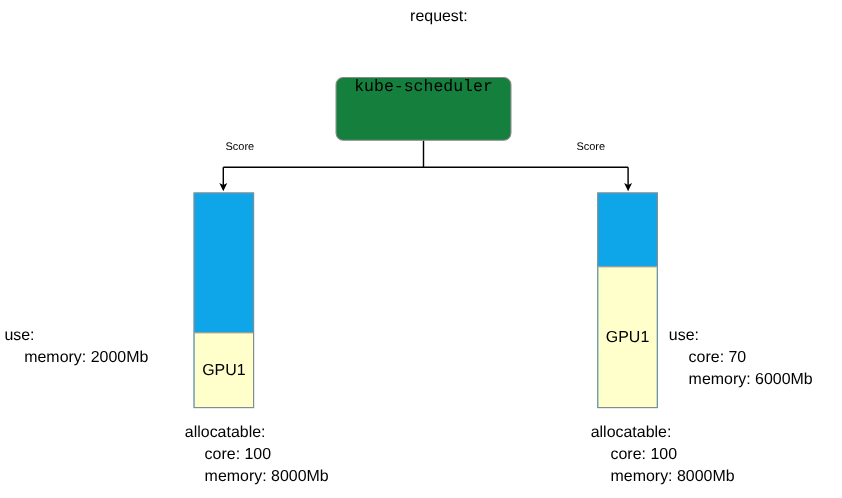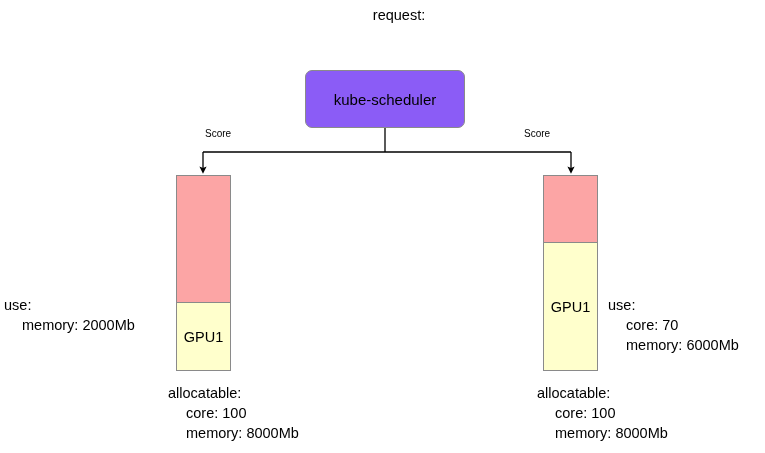--- a/index.html
+++ b/index.html
@@ -39,28 +39,29 @@
     text-align: center;
   }
   #request-block .ln { display: block; padding-left: 33px; }
 
   
   #kube-scheduler-node {
     left: 305px;
     top: 70px;
     width: 160px;
     height: 58px;
-    background: #8b5cf6;
+    background: #15803d;
     border: 1.4px solid #8a8a8a;
     border-radius: 7px;
     box-sizing: border-box;
     display: flex;
-    align-items: center;
+    align-items: flex-start;
     justify-content: center;
     font-size: 15px;
+    font-family: Liberation Mono, monospace;
   }
 
   
   #connector-svg {
     left: 0; top: 0;
     width: 765px; height: 453px;
     pointer-events: none;
   }
 
   
@@ -68,21 +69,21 @@
     font-size: 10px;
     white-space: nowrap;
   }
   #score-label-left  { left: 205px; top: 128px; }
   #score-label-right { left: 524px; top: 128px; }
 
   
   .node-bar {
     box-sizing: border-box;
     border: 1.2px solid #8a8a8a;
-    background: #fca5a5;
+    background: #0ea5e9;
     display: flex;
     flex-direction: column;
     justify-content: flex-end;
   }
   .node-bar .used-portion {
     box-sizing: border-box;
     background: #ffffcc;
     border-top: 1.2px solid #8a8a8a;
     display: flex;
     align-items: center;

